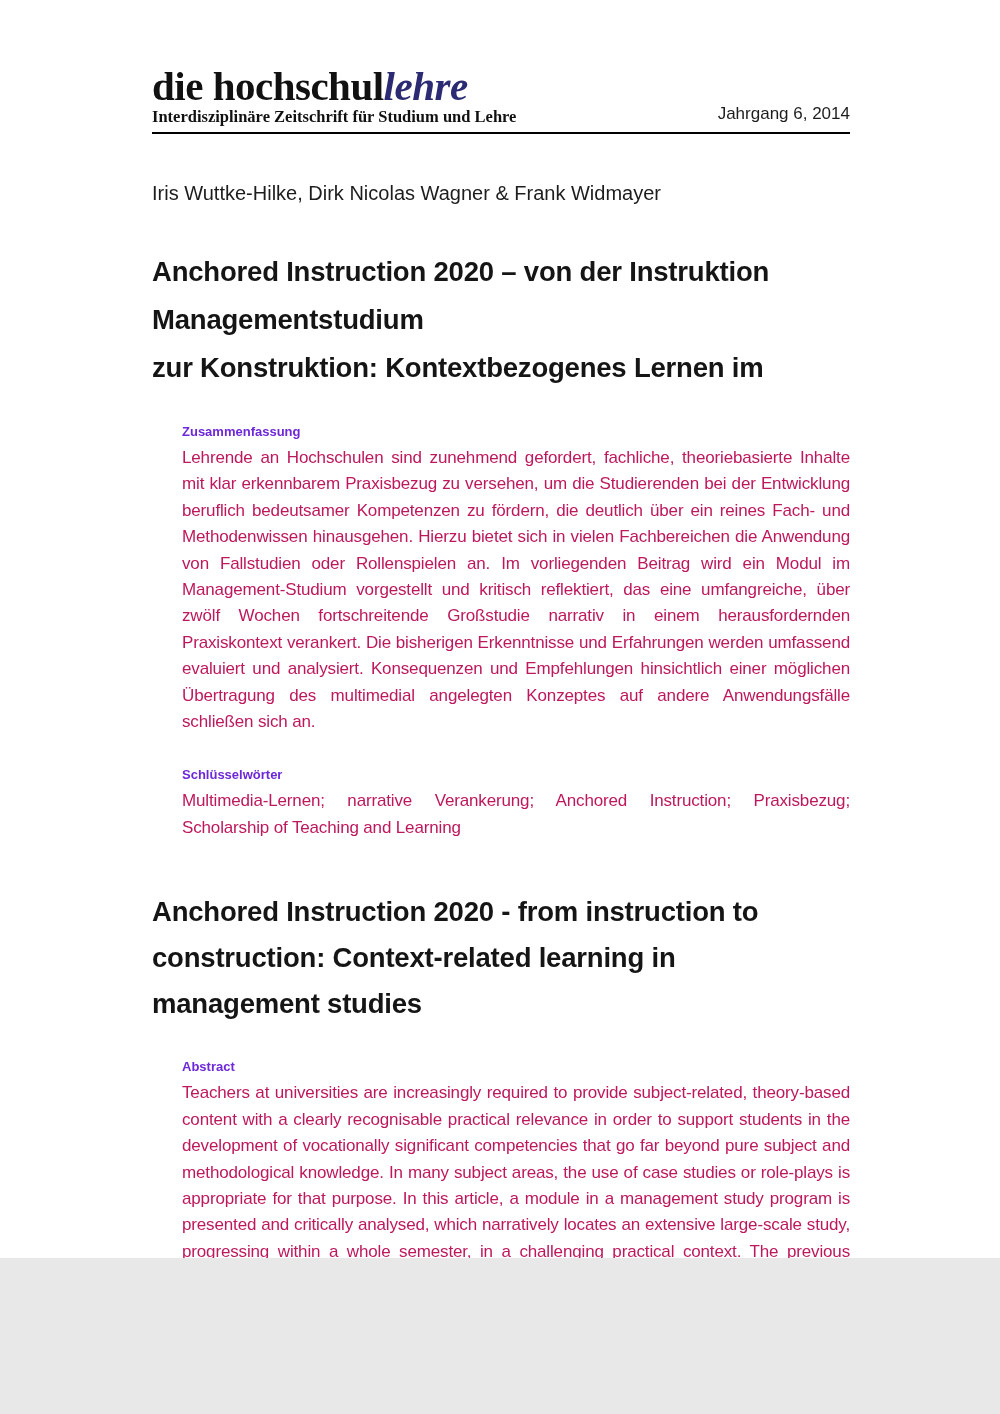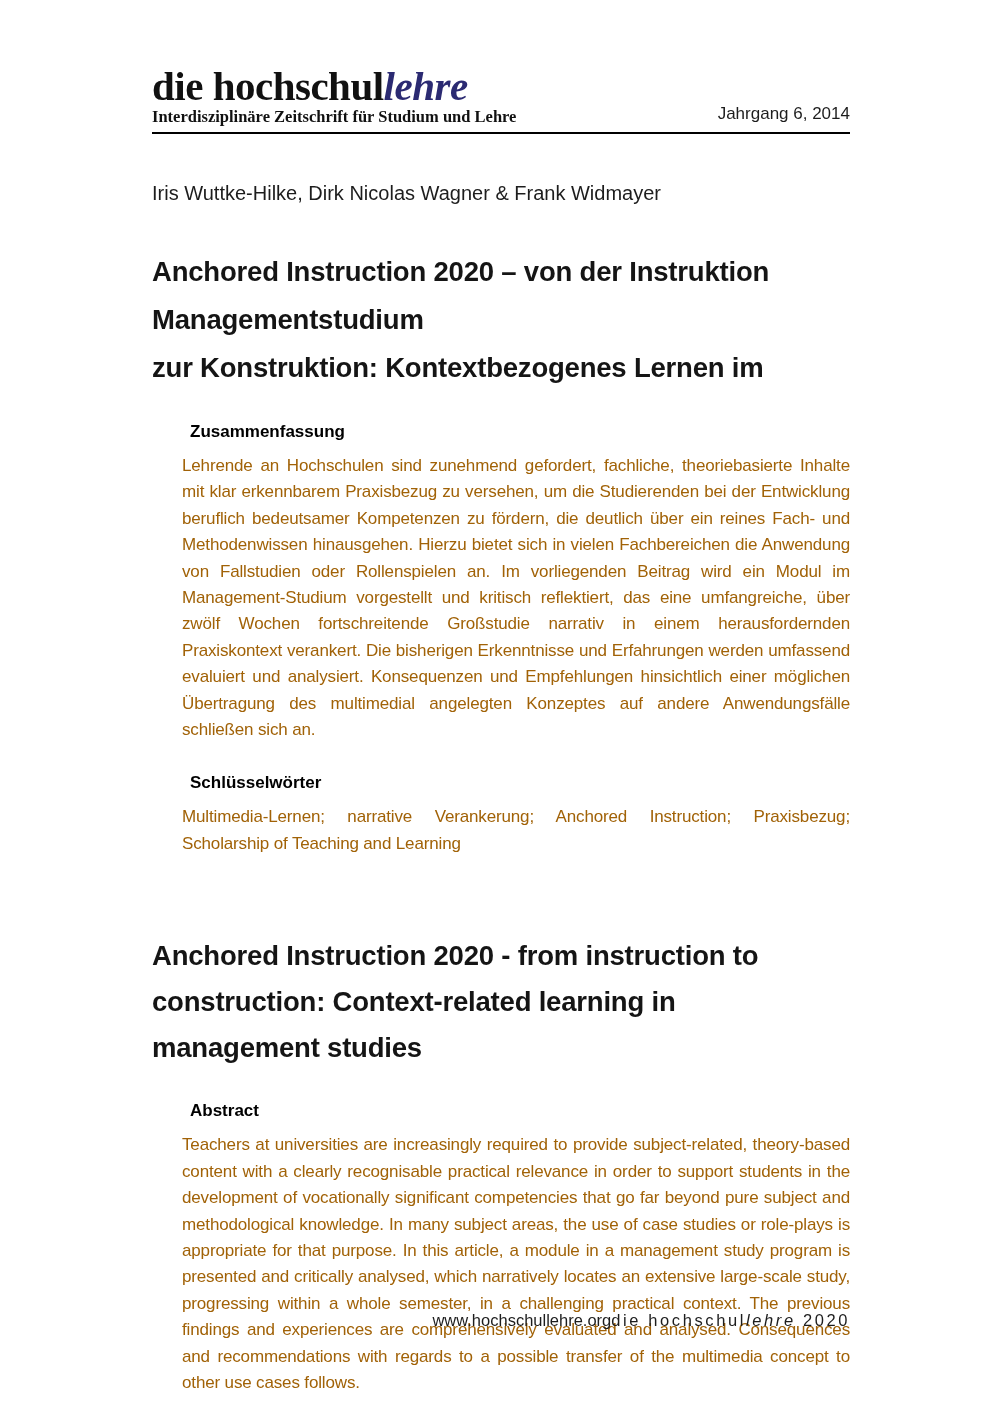--- a/index.html
+++ b/index.html
@@ -1,19 +1,19 @@
 <!DOCTYPE html>
 <html><head>
 <meta charset="utf-8">
 <style>
   html, body { margin: 0; padding: 0; background: #e8e8e8; }
   .page {
     position: relative;
     width: 1000px;
-    height: 1414px;
+    height: 1258px;
     margin: 0 auto;
     background: #ffffff;
     font-family: "Liberation Sans", sans-serif;
     color: #1d1d1d;
     overflow: hidden;
   }
   .content {
     position: absolute;
     left: 152px;
     right: 150px;
@@ -65,40 +65,40 @@
     color: #1d1d1d;
   }
   .article-title {
     margin: 42px 0 0 0;
     font-size: 27.5px;
     font-weight: bold;
     line-height: 48px;
     letter-spacing: -0.2px;
     color: #151515;
   }
-  .article-title.en { margin-top: 76px; line-height: 46px; }
+  .article-title.en { margin-top: 48px; line-height: 46px; }
   
   .abstract-block {
     margin-left: 30px;
     margin-top: 27px;
   }
   .abstract-heading {
-    font-size: 17px;
+    font-size: 13px;
     font-weight: bold;
-    margin: 8px;
+    margin: 0;
     line-height: 26px;
-    color: #000000;
+    color: #6d28d9;
   }
   .abstract-text {
     margin: 0;
     font-size: 17px;
     line-height: 26.4px;
     text-align: justify;
     letter-spacing: -0.15px;
-    color: #a16207;
+    color: #be185d;
     hyphens: auto;
   }
   
   .page-footer {
     position: absolute;
     left: 152px;
     right: 150px;
     top: 1311px;
     display: flex;
     justify-content: flex-end;

